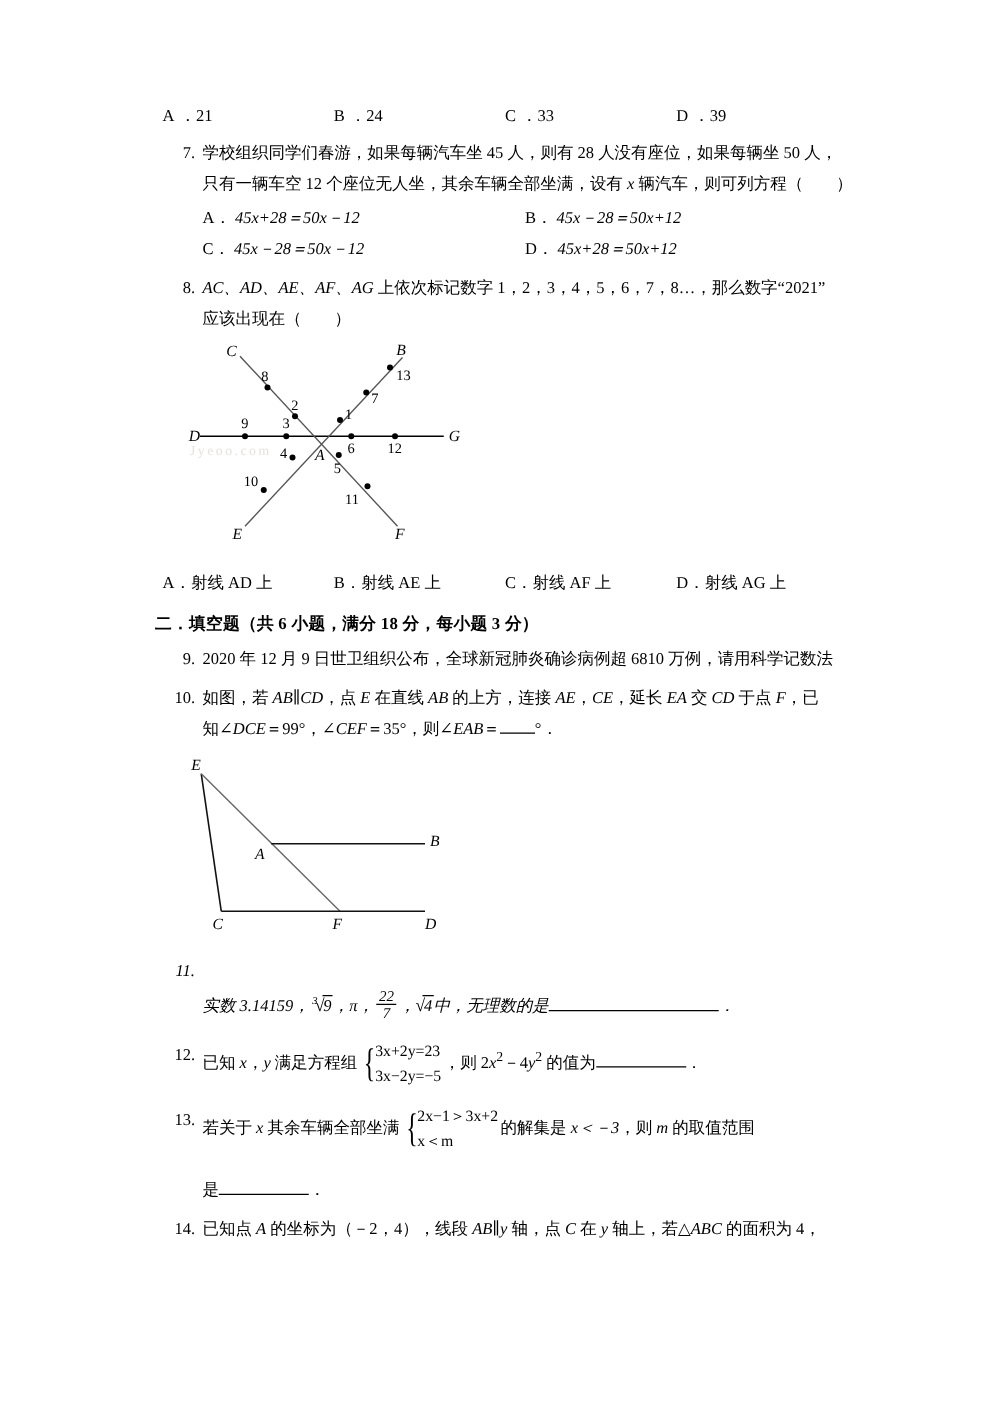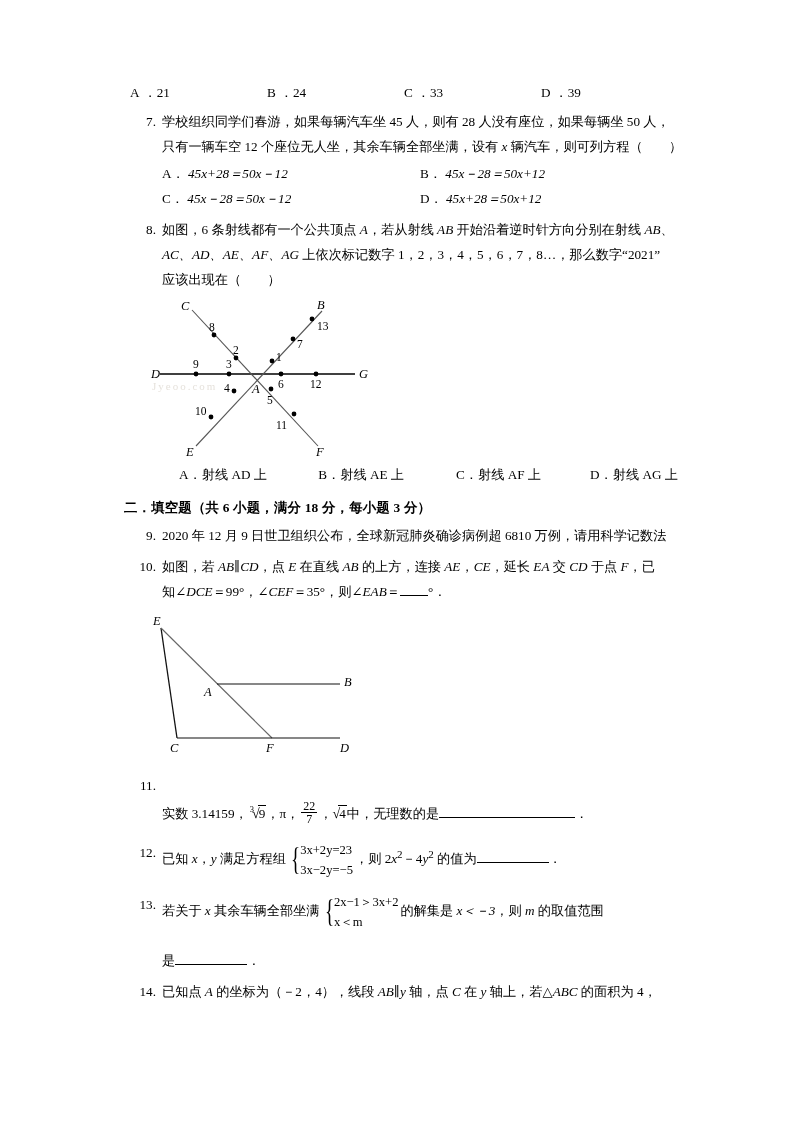--- a/index.html
+++ b/index.html
@@ -186,21 +186,20 @@
         <div class="opts two">
           <div><span>C．</span>&nbsp;<span class="ital">45x－28＝50x－12</span></div>
           <div><span>D．</span>&nbsp;<span class="ital">45x+28＝50x+12</span></div>
         </div>
       </div>
     </div>
 
     <div class="qblock" style="margin-top:6px;">
       <div class="qnum">8.</div>
       <div class="qbody">
-        <div class="line"><span>如图，6 条射线都有一个公共顶点 </span><span class="ital">A</span><span>，若从射线 </span><span class="ital">AB</span><span> 开始沿着逆时针方向分别在射线 </span><span class="ital">AB</span><span>、</span></div>
         <div class="line"><span class="ital">AC、AD、AE、AF、AG</span><span> 上依次标记数字 1，2，3，4，5，6，7，8…，那么数字“2021”</span></div>
         <div class="line">应该出现在（　　）</div>
       </div>
     </div>
 
     <div class="figure" style="width:230px;height:168px;margin-left:20px;margin-top:2px;">
       <svg width="230" height="168" viewBox="0 0 230 168">
 
         <line x1="10" y1="80" x2="205" y2="80" stroke="#000" stroke-width="1.3"></line>
 
@@ -246,21 +245,21 @@
       <div class="fig-num" style="left:128px;top:85px;">6</div>
       <div class="fig-num" style="left:147px;top:45px;">7</div>
       <div class="fig-num" style="left:59px;top:28px;">8</div>
       <div class="fig-num" style="left:43px;top:65px;">9</div>
       <div class="fig-num" style="left:45px;top:112px;">10</div>
       <div class="fig-num" style="left:126px;top:126px;">11</div>
       <div class="fig-num" style="left:160px;top:85px;">12</div>
       <div class="fig-num" style="left:167px;top:27px;">13</div>
     </div>
 
-    <div class="opts four" style="margin-top:0;text-align:right;">
+    <div class="opts four" style="margin-top:16px;">
       <div><span>A．</span><span>射线 AD 上</span></div>
       <div><span>B．</span><span>射线 AE 上</span></div>
       <div><span>C．</span><span>射线 AF 上</span></div>
       <div><span>D．</span><span>射线 AG 上</span></div>
     </div>
 
     <div class="sec-head" style="margin-left:-6px;">二．填空题（共 6 小题，满分 18 分，每小题 3 分）</div>
 
     <div class="qblock" style="margin-top:2px;">
       <div class="qnum">9.</div>
@@ -289,21 +288,21 @@
         <line x1="33" y1="130" x2="196" y2="130" stroke="#111" stroke-width="1.2"></line>
       </svg>
       <div class="fig-label" style="left:9px;top:7px;">E</div>
       <div class="fig-label" style="left:60px;top:78px;">A</div>
       <div class="fig-label" style="left:200px;top:68px;">B</div>
       <div class="fig-label" style="left:26px;top:134px;">C</div>
       <div class="fig-label" style="left:122px;top:134px;">F</div>
       <div class="fig-label" style="left:196px;top:134px;">D</div>
     </div>
 
-    <div class="qblock" style="margin-top:10px;">
+    <div class="qblock" style="margin-top:10px;font-style:italic;">
       <div class="qnum">11.</div>
       <div class="qbody">
         <div class="line">
           <span>实数 3.14159，</span><span class="rad"><span class="idx">3</span><span class="sq">√</span><span class="bar">9</span></span><span>，π，</span><span class="frac"><span class="num">22</span><span class="den">7</span></span><span>，</span><span class="rad"><span class="sq">√</span><span class="bar">4</span></span><span>中，无理数的是</span><span class="blank b-136"></span><span>．</span>
         </div>
       </div>
     </div>
 
     <div class="qblock" style="margin-top:12px;">
       <div class="qnum">12.</div>

